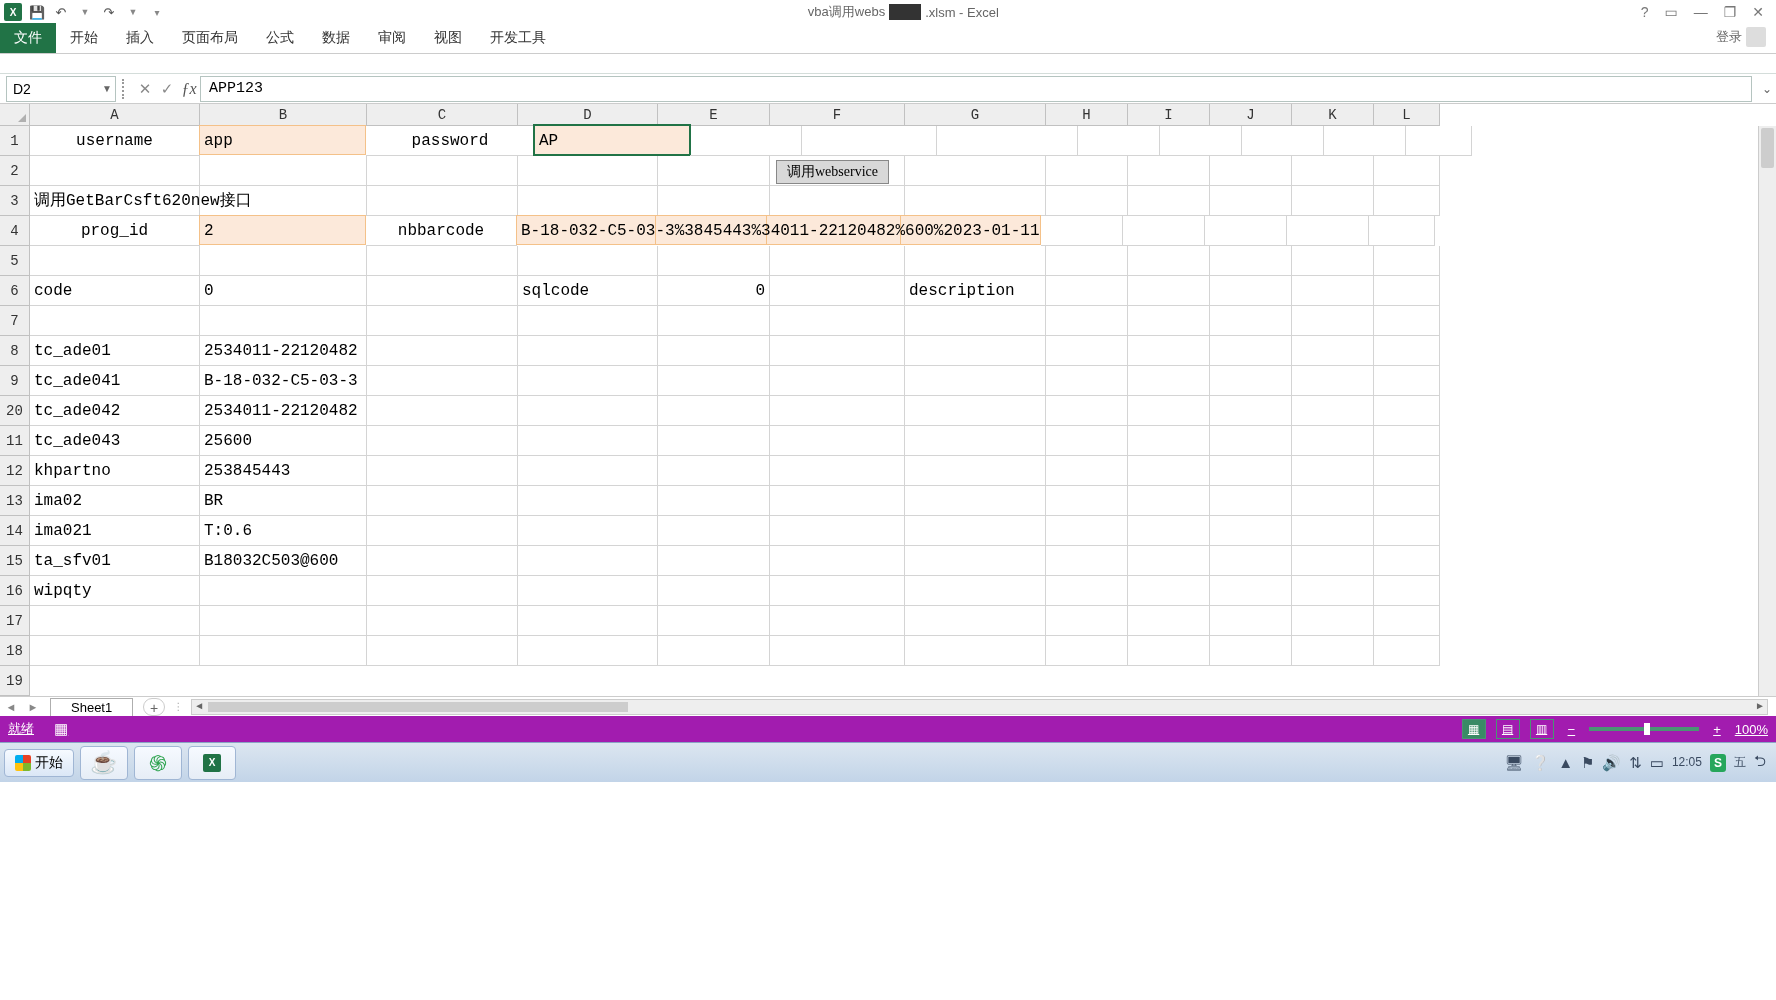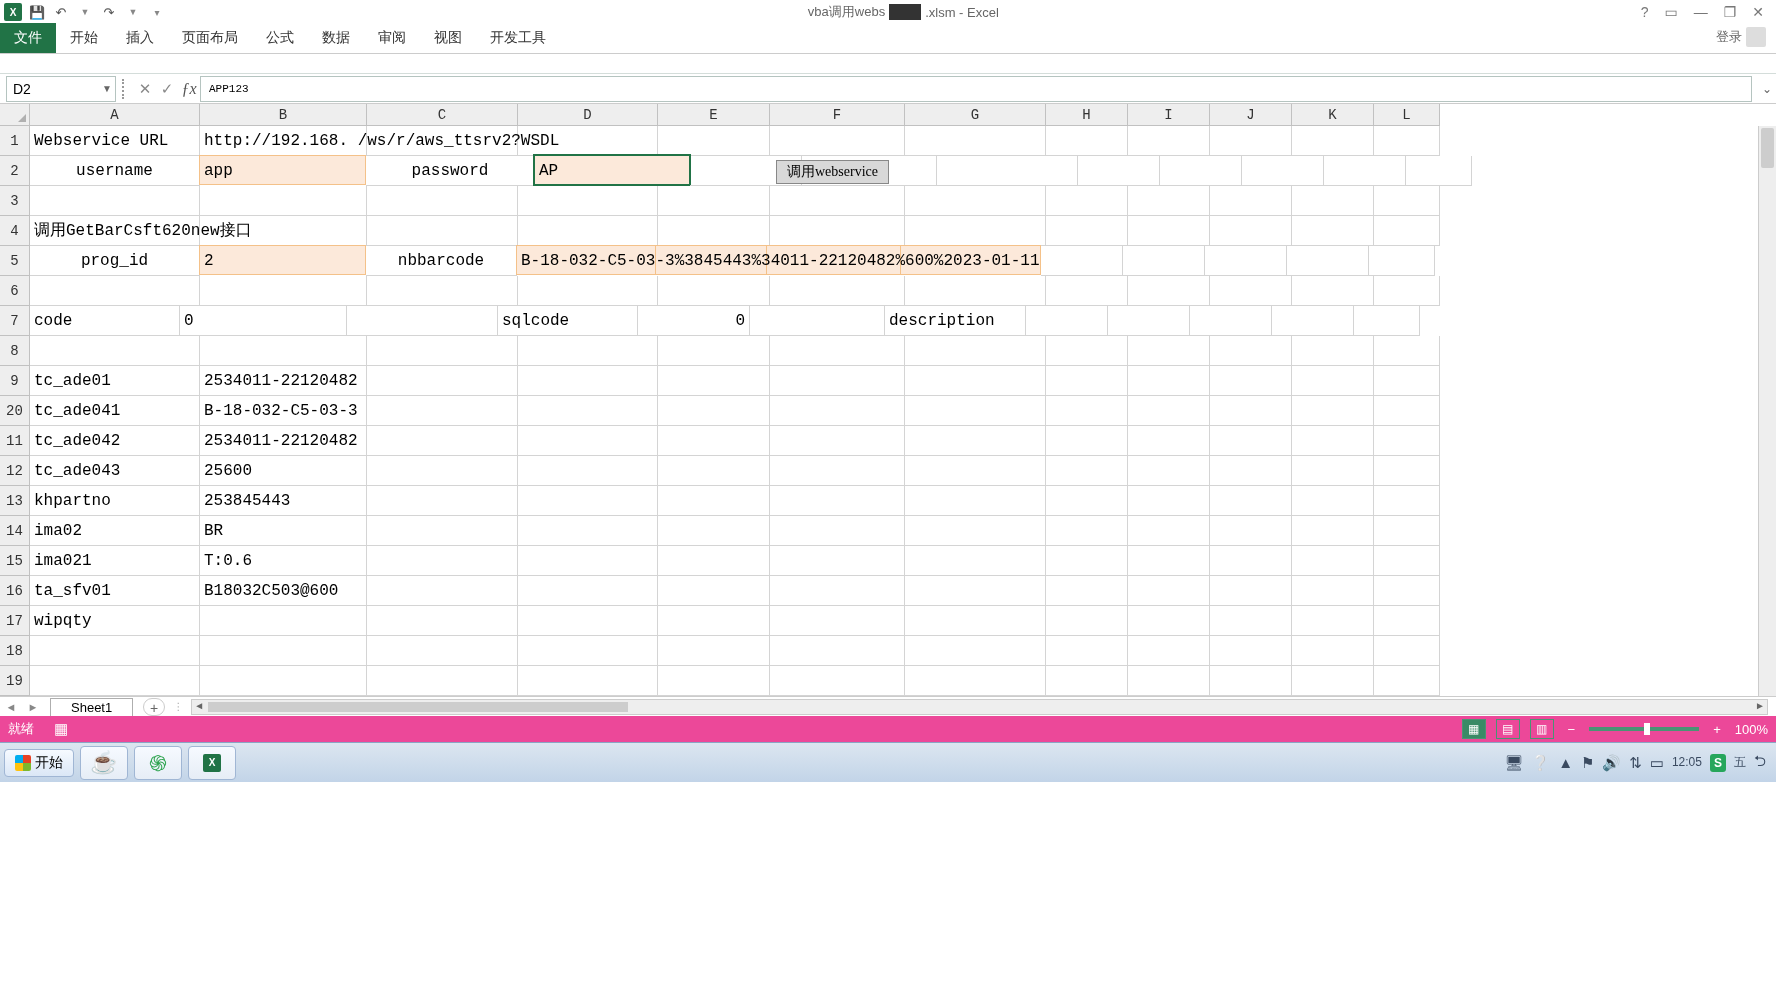--- a/index.html
+++ b/index.html
@@ -21,21 +21,21 @@
   .login-avatar { width:20px; height:20px; background:#ddd; border-radius:2px;}
   
   .ribbon-body { height: 20px; border-bottom:1px solid #d4ddda; background:#fff; }
   
   .formula-bar { height: 30px; display:flex; align-items:center; border-bottom:1px solid #ccc; }
   .namebox { width:110px; height:26px; border:1px solid #b5c4c0; margin-left:6px; display:flex; align-items:center; padding:0 6px; font-size:14px; position:relative;}
   .namebox .dd { position:absolute; right:3px; color:#666; font-size:10px;}
   .fb-sep { width:6px; border-left:2px dotted #999; height:20px; margin:0 6px;}
   .fb-btn { width:22px; text-align:center; color:#888; font-size:15px; cursor:pointer;}
   .fb-fx { width:22px; text-align:center; font-style:italic; font-family:serif; font-size:16px; color:#555; cursor:pointer;}
-  .formula-input { flex:1; border:1px solid #b5c4c0; height:26px; padding:0 8px; font-size:11px; display:flex; align-items:center; margin-right:6px; font-family:"Courier New",monospace;}
+  .formula-input { flex:1; border:1px solid #b5c4c0; height:26px; padding:0 8px; font-size:15px; display:flex; align-items:center; margin-right:6px; font-family:"Courier New",monospace;}
   .fb-expand { width:18px; text-align:center; color:#666; cursor:pointer;}
   
   .sheet-area { position:relative; height: 592px; display:flex; }
   .selectall { width:30px; height:22px; border-right:1px solid #c1c1c1; border-bottom:1px solid #c1c1c1; background:#eee; position:relative;}
   .selectall::after { content:""; position:absolute; right:3px; bottom:3px; width:0; height:0; border-left:8px solid transparent; border-bottom:8px solid #b0b0b0;}
   .colheaders { display:flex; height:22px; }
   .ch { border-right:1px solid #c1c1c1; border-bottom:1px solid #c1c1c1; background:#eee; text-align:center; font-size:14px; color:#333; line-height:22px; font-family:"Courier New",monospace;}
   .rowheaders { width:30px; }
   .rh { border-right:1px solid #c1c1c1; border-bottom:1px solid #c1c1c1; background:#eee; text-align:center; font-size:14px; color:#333; line-height:30px; font-family:"Courier New",monospace;}
   .cells { position:relative; }
@@ -54,21 +54,21 @@
   .nav-arrow { width:22px; text-align:center; color:#888; cursor:pointer; font-size:11px;}
   .sheet-tab { border:1px solid #aeaeae; border-bottom:none; padding:1px 20px; font-size:13px; background:#fff; margin-left:6px; cursor:pointer;}
   .add-sheet { width:22px; height:18px; text-align:center; line-height:18px; border:1px solid #ccc; border-radius:10px; margin-left:10px; font-size:14px; color:#666; cursor:pointer;}
   .hscroll-gutter { flex:1; display:flex; align-items:center; margin:0 8px;}
   .hscroll-gutter .sep { color:#aaa; margin-right:8px; font-size:10px;}
   .hscroll { flex:1; height:16px; background:#eee; position:relative; border:1px solid #ccc;}
   .hscroll::before { content:"◄"; position:absolute; left:2px; top:0; font-size:10px; color:#666;}
   .hscroll::after { content:"►"; position:absolute; right:2px; top:0; font-size:10px; color:#666;}
   .hscroll .thumb { position:absolute; left:16px; width:420px; top:2px; bottom:2px; background:#cdcdcd;}
   
-  .statusbar { height:26px; background:#ec4899; color:#fff; display:flex; align-items:center; padding:0 8px; font-size:13px;}
+  .statusbar { height:26px; background:#a21caf; color:#fff; display:flex; align-items:center; padding:0 8px; font-size:13px;text-decoration:underline;}
   .statusbar .sb-right { margin-left:auto; display:flex; align-items:center; gap:10px;}
   .view-btn { width:24px; height:20px; border:1px solid #4a9474; display:flex; align-items:center; justify-content:center; cursor:pointer; font-size:12px;}
   .view-btn.active { background:#3a8a66; }
   .zoom-slider { width:110px; height:4px; background:#4a9474; position:relative;}
   .zoom-slider .knob { position:absolute; left:50%; top:-4px; width:6px; height:12px; background:#fff;}
   .zoom-minus, .zoom-plus { cursor:pointer; padding:0 4px;}
   
   .taskbar { height:40px; background:linear-gradient(#dce6f0,#c2d4e8); border-top:1px solid #8aa5c4; display:flex; align-items:center; padding:0 4px;}
   .start-btn { display:flex; align-items:center; gap:4px; padding:4px 10px; border:1px solid #a0b6d4; background:linear-gradient(#f6faff,#dbe7f6); border-radius:4px; cursor:pointer; font-size:14px;}
   .win-flag { width:16px; height:16px; display:inline-block; background:conic-gradient(#e74225 0 25%,#7cb82f 25% 50%,#ffc20e 50% 75%,#00adef 75% 100%); border-radius:2px;}
@@ -172,38 +172,20 @@
           <div class="rh" style="height: 30px;">13</div>
           <div class="rh" style="height: 30px;">14</div>
           <div class="rh" style="height: 30px;">15</div>
           <div class="rh" style="height: 30px;">16</div>
           <div class="rh" style="height: 30px;">17</div>
           <div class="rh" style="height: 30px;">18</div>
           <div class="rh" style="height: 30px;">19</div>
         </div>
       <div class="cells" id="cells">
         <button class="embedded-button" style="left:746px; top:34px;">调用webservice</button>
-      <div class="cellrow">
-            <div class="cell" style="width: 170px;">
-              <span class="overlay-text">Webservice URL</span>
-            </div>
-            <div class="cell" style="width: 167px;">
-              <span class="overlay-text">http://192.168.       /ws/r/aws_ttsrv2?WSDL</span>
-            </div>
-            <div class="cell" style="width: 151px;"></div>
-            <div class="cell" style="width: 140px;"></div>
-            <div class="cell" style="width: 112px;"></div>
-            <div class="cell" style="width: 135px;"></div>
-            <div class="cell" style="width: 141px;"></div>
-            <div class="cell" style="width: 82px;"></div>
-            <div class="cell" style="width: 82px;"></div>
-            <div class="cell" style="width: 82px;"></div>
-            <div class="cell" style="width: 82px;"></div>
-            <div class="cell" style="width: 66px;"></div>
-          </div>
           <div class="cellrow">
             <div class="cell center" style="width: 170px;"><span class="overlay-text" style="position: static;">username</span></div>
             <div class="cell hl" style="width: 167px;">
               <span class="overlay-text">app</span>
             </div>
             <div class="cell center" style="width: 169px;"><span class="overlay-text" style="position: static;">password</span></div>
             <div class="cell hl sel-cell" style="width: 156px; text-decoration: underline;">
               <span class="overlay-text">AP</span>
             </div>
             <div class="cell" style="width: 112px;"></div>
@@ -271,21 +253,21 @@
             <div class="cell" style="width: 112px;"></div>
             <div class="cell" style="width: 135px;"></div>
             <div class="cell" style="width: 141px;"></div>
             <div class="cell" style="width: 82px;"></div>
             <div class="cell" style="width: 82px;"></div>
             <div class="cell" style="width: 82px;"></div>
             <div class="cell" style="width: 82px;"></div>
             <div class="cell" style="width: 66px;"></div>
           </div>
           <div class="cellrow">
-            <div class="cell" style="width: 150px;">
+            <div class="cell" style="width: 170px;">
               <span class="overlay-text">code</span>
             </div>
             <div class="cell" style="width: 167px;">
               <span class="overlay-text">0</span>
             </div>
             <div class="cell" style="width: 151px;"></div>
             <div class="cell" style="width: 140px;">
               <span class="overlay-text">sqlcode</span>
             </div>
             <div class="cell right" style="width: 112px;"><span class="overlay-text" style="position: static;">0</span></div>

